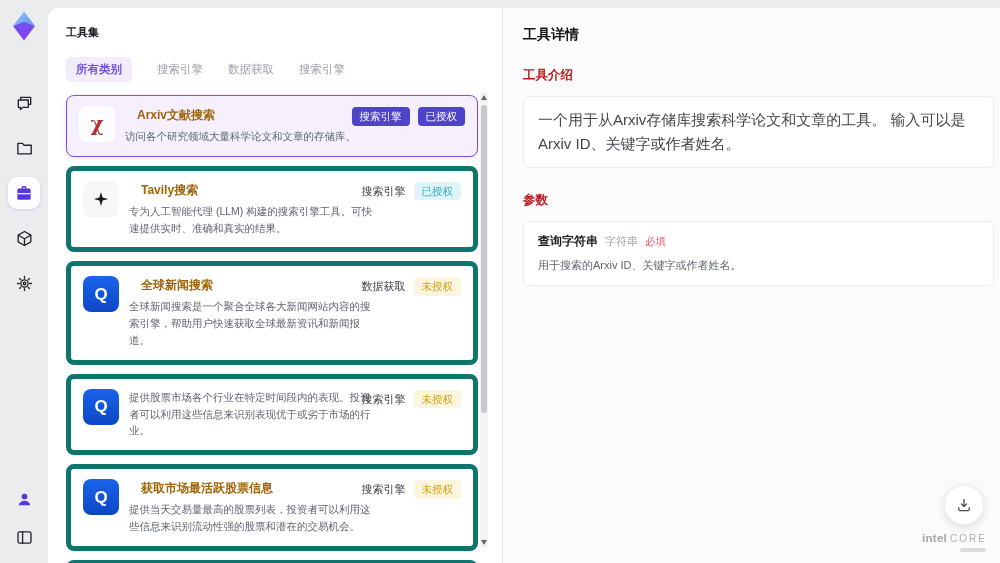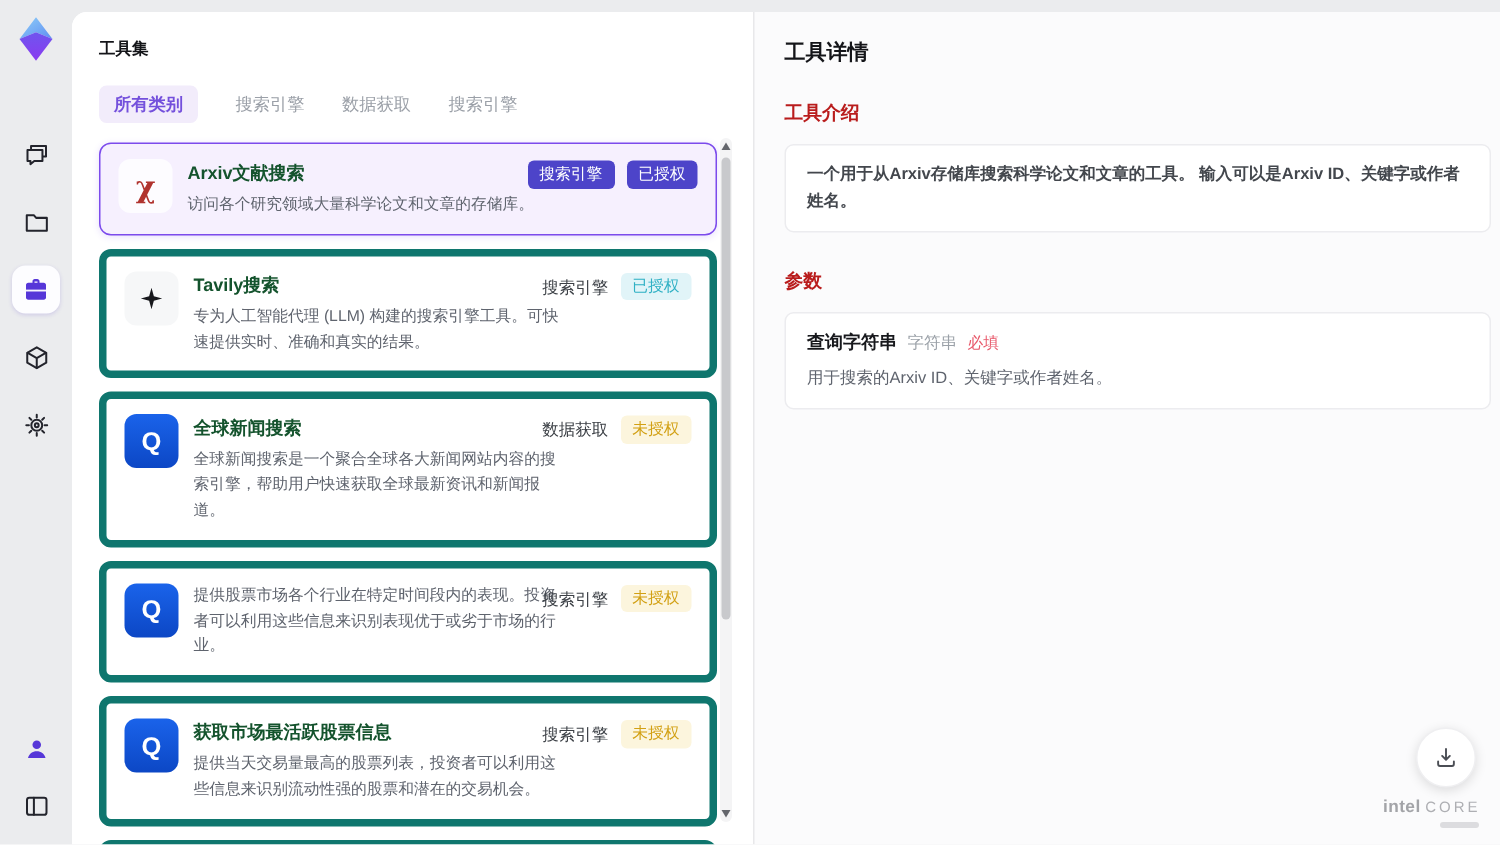--- a/index.html
+++ b/index.html
@@ -28,39 +28,39 @@
   .tool-list{width:412px;}
   .tool-card{position:relative;display:flex;gap:10px;padding:10px 12px 11px;border:5px solid #0f766e;border-radius:8px;margin-bottom:9px;background:#fff;box-sizing:border-box;cursor:pointer;}
   .tool-card.selected{border:1.5px solid var(--sel-border);background:var(--sel-bg);box-shadow:0 1px 5px rgba(120,75,236,.18);}
   .tool-icon{width:36px;height:36px;border-radius:8px;flex:none;display:flex;align-items:center;justify-content:center;overflow:hidden;}
   .icon-light{background:#f6f7f8;}
   .tool-card.selected .icon-light{background:#fdfcff;}
   .icon-blue{background:linear-gradient(180deg,var(--q-blue1),var(--q-blue2));}
   .arxiv-chi{font-family:"DejaVu Serif","Liberation Serif",serif;font-size:20px;font-weight:bold;color:var(--arxiv-red);line-height:1;}
   .q-glyph{font-size:17px;font-weight:800;color:#fff;line-height:1;}
   .tool-main{width:245px;flex:none;}
-  .tool-name{font-size:12px;font-weight:bold;color:#14532d;margin:1px 0 4px;}
+  .tool-name{font-size:12px;font-weight:bold;color:#a16207;margin:1px 12px 4px;}
   .tool-desc{font-size:10.5px;color:#5f646e;line-height:1.6;}
   .tool-tags{position:absolute;top:11px;right:12px;display:flex;gap:8px;align-items:center;}
   .tag-plain{font-size:11px;color:#3c4046;}
   .badge{font-size:10.5px;padding:3px 8px;border-radius:4px;white-space:nowrap;line-height:1.2;}
   .badge-purple{background:var(--badge-purple);color:#ffffff;}
   .badge-cyan{background:var(--auth-bg);color:var(--auth-text);}
   .badge-yellow{background:var(--unauth-bg);color:var(--unauth-text);}
   
   .v-scrollbar{position:absolute;top:84px;right:14px;width:8px;height:456px;background:#f4f4f5;border-radius:4px;}
   .sb-thumb{position:absolute;top:13px;left:1px;width:6px;height:308px;background:#c8c9cc;border-radius:3px;}
   .sb-up{position:absolute;top:3px;left:50%;transform:translateX(-50%);width:0;height:0;border-left:3.5px solid transparent;border-right:3.5px solid transparent;border-bottom:5px solid #64666c;}
   .sb-down{position:absolute;bottom:3px;left:50%;transform:translateX(-50%);width:0;height:0;border-left:3.5px solid transparent;border-right:3.5px solid transparent;border-top:5px solid #64666c;}
   
   .detail-panel{flex:1;border-left:1px solid #e8e8ea;background:#fbfbfc;box-sizing:border-box;padding:16px 6px 0 20px;}
   .detail-title{font-size:14px;font-weight:bold;color:#141519;margin:2px 0 23px;}
   .section-head{font-size:12.5px;font-weight:bold;color:#b91c1c;margin:0 0 12px;}
   .info-box{background:#fff;border:1px solid #ececef;border-radius:6px;padding:11px 14px;margin-bottom:24px;}
-  .intro-text{font-size:11px;color:#43474d;line-height:1.6;font-weight:bold;}
+  .intro-text{font-size:15px;color:#43474d;line-height:1.6;}
   .param-head{display:flex;align-items:baseline;gap:7px;margin-bottom:7px;}
   .param-name{font-size:12px;font-weight:bold;color:#17181c;}
   .param-type{font-size:11px;color:#9ba1a8;}
   .param-req{font-size:10.5px;color:#e8596b;}
   .param-desc{font-size:11px;color:#5f646e;line-height:1.5;}
   
   .fab{position:absolute;right:16px;bottom:38px;width:38px;height:38px;border-radius:50%;background:#fff;border:1px solid #efeff1;box-shadow:0 2px 8px rgba(0,0,0,.13);display:flex;align-items:center;justify-content:center;cursor:pointer;z-index:8;}
   .intel-mark{position:absolute;right:13px;bottom:11px;text-align:right;z-index:8;line-height:1;}
   .intel-word{font-size:11.5px;font-weight:bold;color:#a3a4a8;letter-spacing:.3px;}
   .core-word{font-size:10px;color:#aeafb3;letter-spacing:2px;margin-left:3px;}

